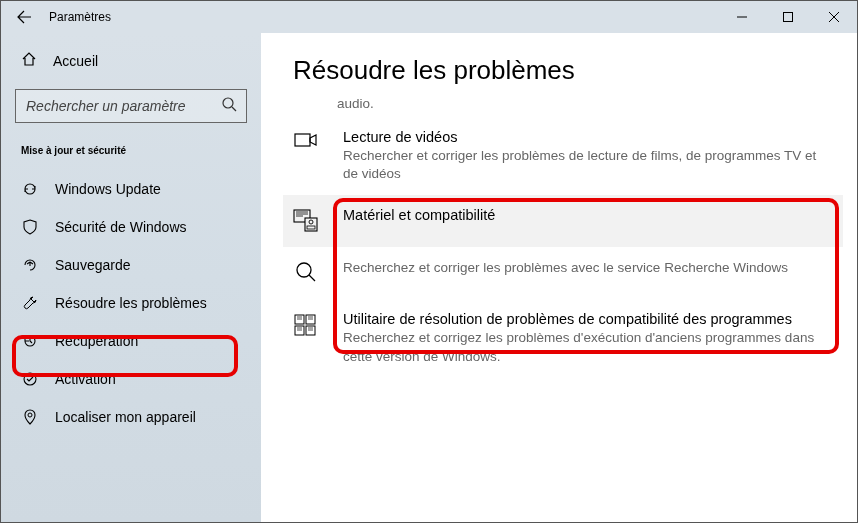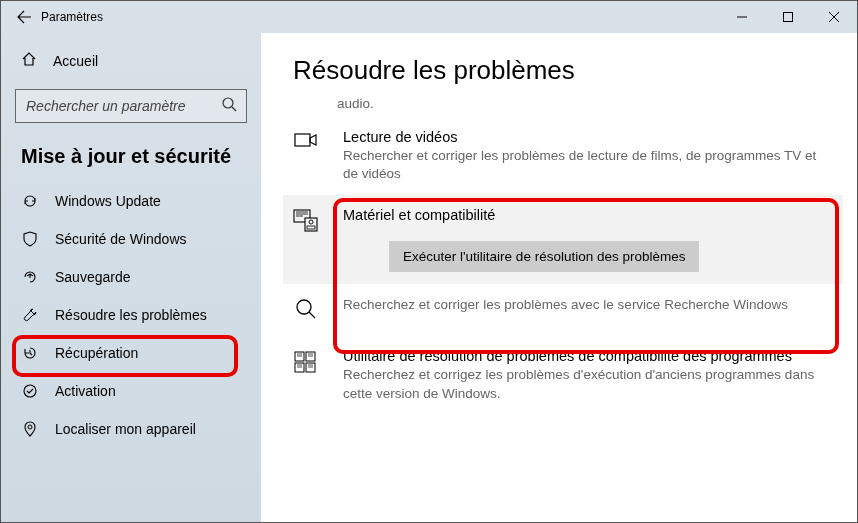--- a/index.html
+++ b/index.html
@@ -1,32 +1,32 @@
 <!DOCTYPE html>
 <html><head>
 <meta charset="utf-8">
 <style>
   * { margin: 0; padding: 0; box-sizing: border-box; font-family: "Segoe UI", sans-serif; }
   body { width: 858px; height: 523px; overflow: hidden; background: #fff; position: relative; }
   .window { display: flex; flex-direction: column; height: 100%; border: 1px solid #555; }
   .titlebar { display: flex; align-items: center; height: 32px; background: #d9e1e8; position: relative; }
-  .titlebar-left { display: flex; align-items: center; gap: 8px; padding-left: 14px; }
+  .titlebar-left { display: flex; align-items: center; gap: 16px; padding-left: 14px; }
   .back-btn { width: 18px; height: 18px; display: flex; align-items: center; justify-content: center; cursor: default; }
   .title { font-size: 12px; color: #000; }
   .win-controls { position: absolute; right: 0; top: 0; display: flex; }
   .win-btn { width: 46px; height: 32px; display: flex; align-items: center; justify-content: center; cursor: default; }
   .content { display: flex; flex: 1; overflow: hidden; }
   .sidebar { width: 260px; background: linear-gradient(to bottom, #d9e1e8 0%, #d3dde5 50%, #cfd9e1 100%); padding: 10px 0 0 0; overflow-y: auto; }
   .home-row { display: flex; align-items: center; gap: 16px; padding: 8px 14px 8px 20px; cursor: default; }
   .home-row span.label { font-size: 14px; color: #000; }
   .search-wrap { margin: 10px 14px 14px 14px; position: relative; }
   .search-input { width: 100%; height: 34px; border: 1px solid #666; background: rgba(255,255,255,0.25); padding: 0 36px 0 10px; font-size: 14px; color: #333; font-style: italic; }
   .search-input::placeholder { color: #444; font-style: italic; }
   .search-icon-right { position: absolute; right: 10px; top: 50%; transform: translateY(-50%); }
-  .section-header { font-size: 20px; font-weight: 600; color: #000; padding: 8px 14px 14px 20px; }
+  .section-header { font-size: 10px; font-weight: 600; color: #000; padding: 8px 14px 14px 20px; }
   .nav-item { display: flex; align-items: center; gap: 16px; padding: 10px 14px 10px 20px; cursor: default; font-size: 14px; color: #000; }
   .nav-item .icon-slot { width: 18px; height: 18px; display: flex; align-items: center; justify-content: center; flex-shrink: 0; }
   .main { flex: 1; background: #fff; padding: 22px 24px 0 32px; overflow-y: auto; }
   .page-title { font-size: 26px; font-weight: 400; color: #000; margin-bottom: 10px; }
   .troubleshooter-list { }
   .ts-item { display: flex; gap: 24px; padding: 12px 0; }
   .ts-icon { width: 26px; height: 26px; flex-shrink: 0; display: flex; align-items: flex-start; justify-content: center; margin-top: 2px; }
   .ts-body { flex: 1; }
   .ts-title { font-size: 14.5px; color: #000; margin-bottom: 2px; }
   .ts-desc { font-size: 13.5px; color: #666; line-height: 1.35; }
@@ -183,21 +183,20 @@
             <svg width="26" height="24" viewBox="0 0 26 24">
                 <rect x="1" y="1" width="16" height="12" stroke="#000" stroke-width="1.1" fill="none"></rect>
                 <path d="M3 3 L15 3 M3 5 L15 5 M3 7 L10 7" stroke="#000" stroke-width="0.8"></path>
                 <rect x="12" y="9" width="12" height="13" stroke="#000" stroke-width="1.1" fill="#f2f2f2"></rect>
                 <circle cx="18" cy="13" r="2" stroke="#000" stroke-width="0.9" fill="none"></circle>
                 <rect x="14" y="17" width="8" height="3" stroke="#000" stroke-width="0.8" fill="none"></rect>
               </svg>
           </div>
           <div class="ts-body">
             <div class="ts-title">Matériel et compatibilité</div>
-            <button class="run-btn">Exécuter l'utilitaire de résolution des problèmes</button>
           </div>
         </div>
 
         <div class="ts-item">
           <div class="ts-icon">
             <svg width="22" height="22" viewBox="0 0 22 22">
                 <circle cx="9" cy="9" r="7" stroke="#000" stroke-width="1.3" fill="none"></circle>
                 <path d="M14 14 L20 20" stroke="#000" stroke-width="1.3"></path>
               </svg>
           </div>

